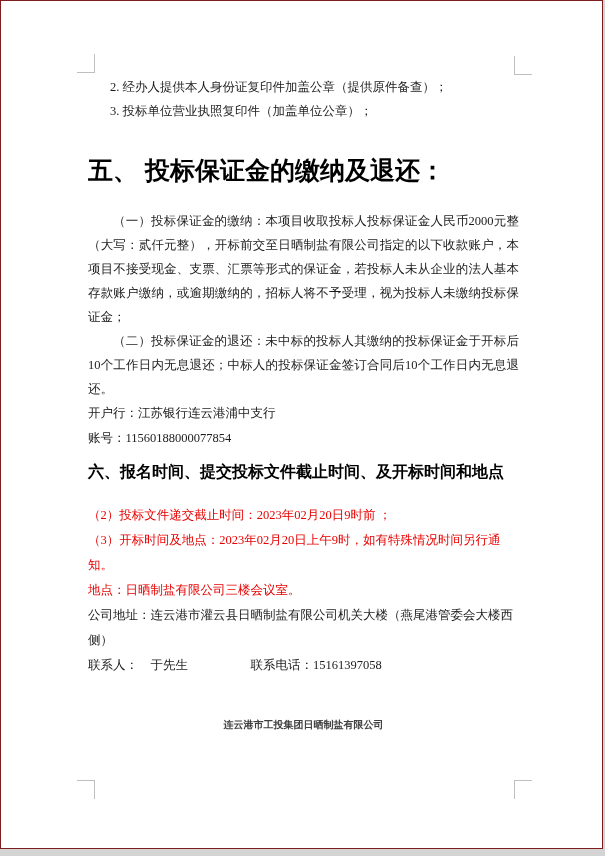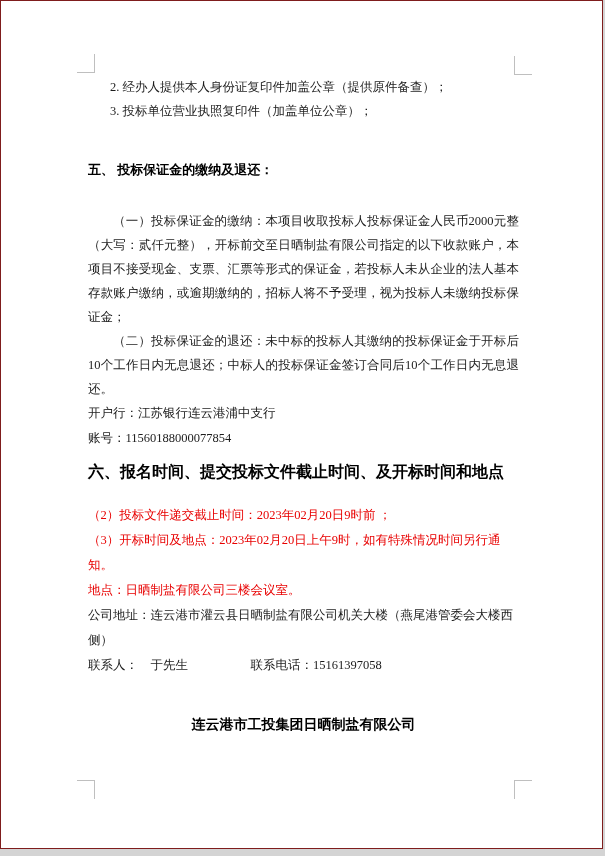--- a/index.html
+++ b/index.html
@@ -17,40 +17,40 @@
   .cm-tr{left:513px;top:55px;border-left:1px solid #bfbfbf;border-bottom:1px solid #bfbfbf;}
   .cm-bl{left:76px;top:779px;border-right:1px solid #bfbfbf;border-top:1px solid #bfbfbf;}
   .cm-br{left:513px;top:779px;border-left:1px solid #bfbfbf;border-top:1px solid #bfbfbf;}
   .content{
     position:absolute;left:87px;top:74px;width:431px;
     color:#1c1c1c;font-size:12.5px;line-height:24px;
   }
   .content p{margin:0;}
   .item{padding-left:22px;}
   .h5{
-    font-family:Liberation Serif, serif;
+    font-family:Liberation Sans, sans-serif;
     font-weight:700;color:#000;
-    font-size:13px;line-height:26px;margin:34px 0 0 0;
+    font-size:25px;line-height:26px;margin:34px 0 0 0;
   }
   .h6{
     font-family:"Liberation Sans","DejaVu Sans",sans-serif;
     font-weight:700;color:#000;
     font-size:16px;line-height:26px;margin:8px 0 0 0;
   }
   .para{
     text-indent:25px;text-align:justify;text-justify:inter-character;
   }
   .para.first{margin-top:26px;}
   .line,.red{line-height:25px;white-space:pre-wrap;}
   .red{color:#e80000;}
   .red-group{margin-top:18px;}
   .company{
     margin-top:34px !important;text-align:center;
     font-family:"Liberation Sans","DejaVu Sans",sans-serif;
-    font-weight:700;color:#000000;font-size:14px;line-height:25px;
+    font-weight:700;color:#404040;font-size:10px;line-height:25px;
   }
 </style>
 </head>
 <body>
 
 <div class="paper">
 
   <div class="cropmark cm-tl"></div>
   <div class="cropmark cm-tr"></div>
   <div class="cropmark cm-bl"></div>

